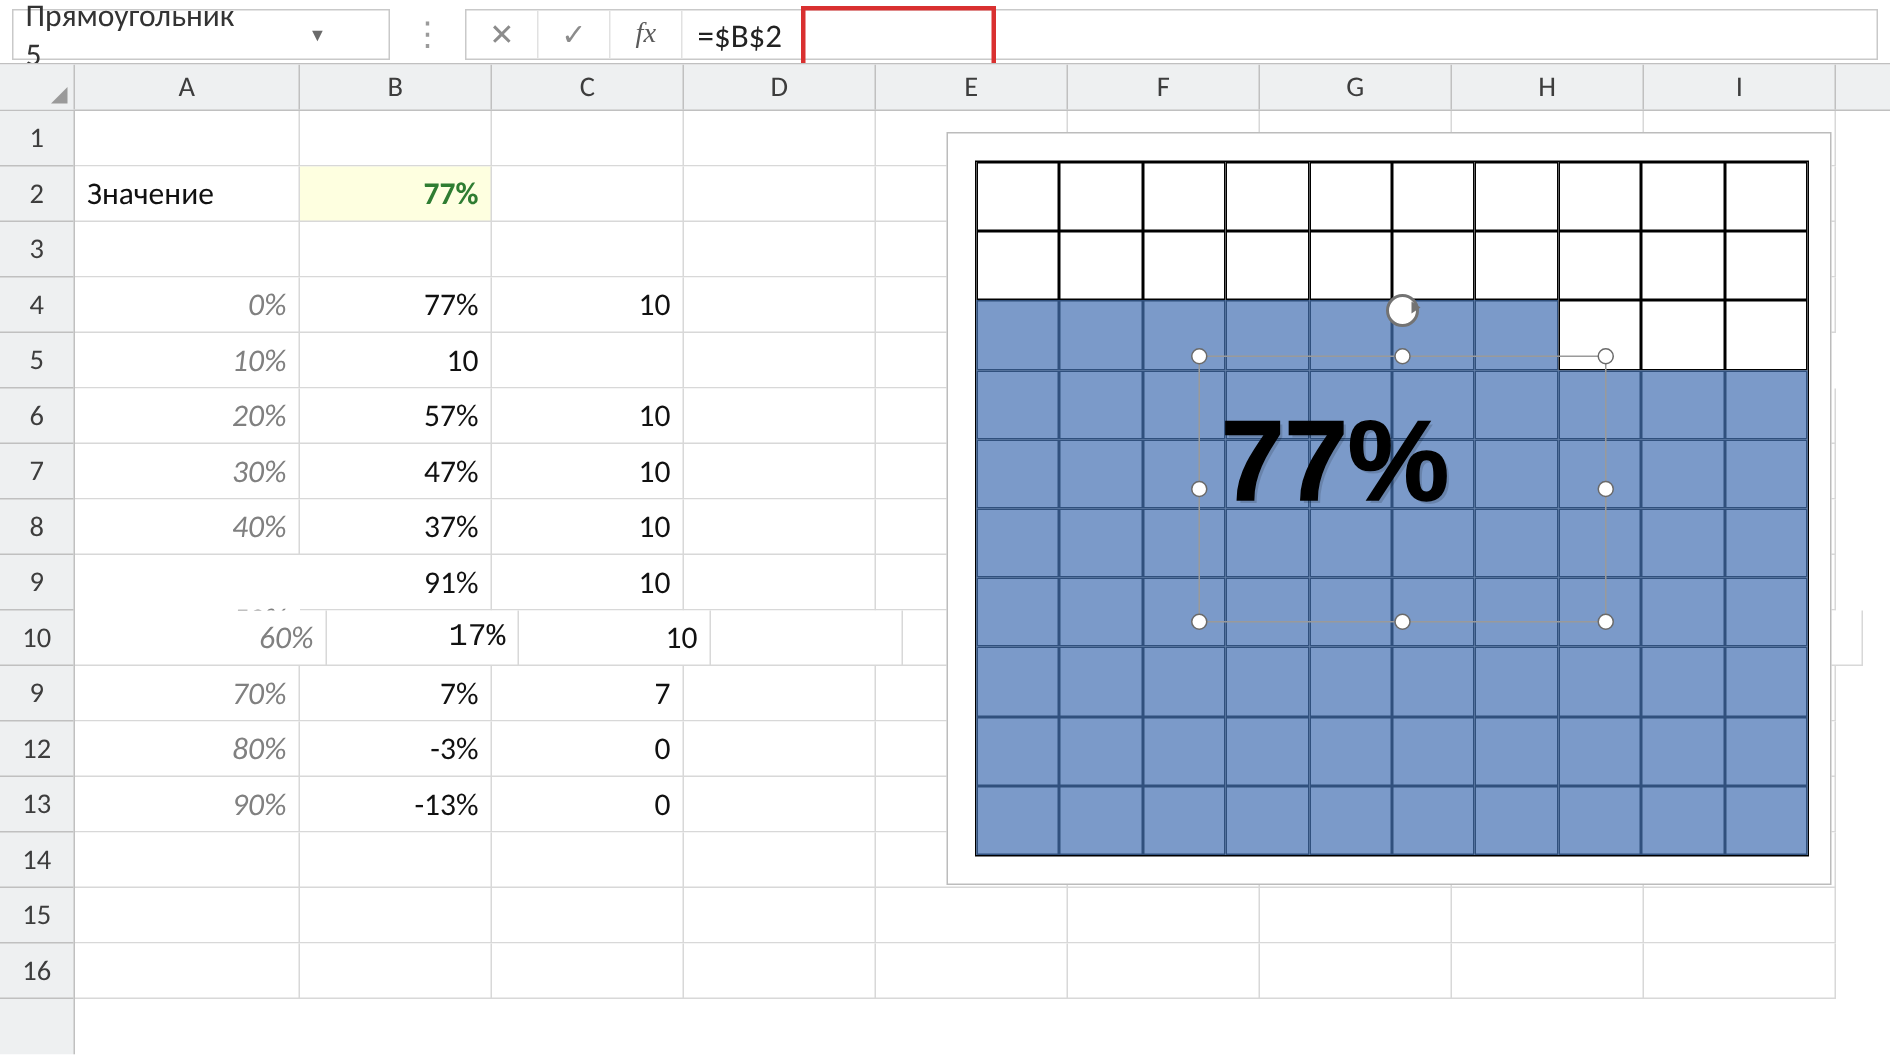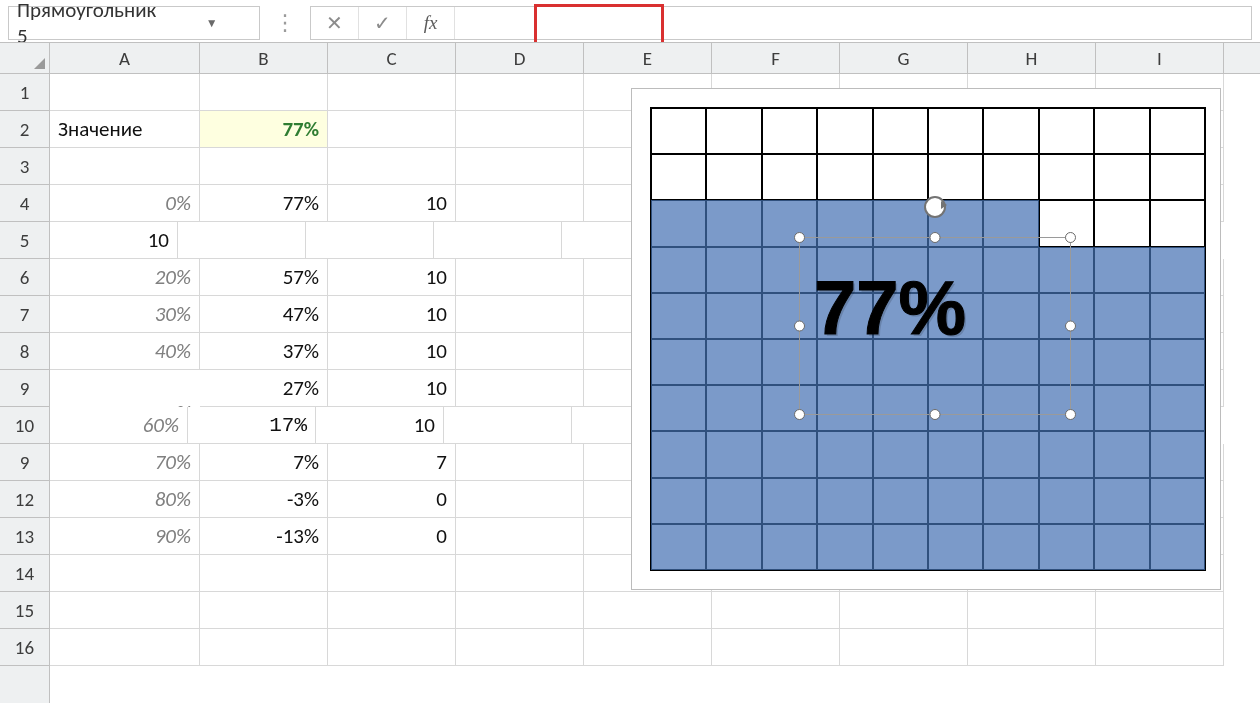--- a/index.html
+++ b/index.html
@@ -206,20 +206,21 @@
 <div class="formula-row">
   <div class="name-box">
     <span>Прямоугольник 5</span>
     <span class="dd">▼</span>
   </div>
   <div class="vdots">⋮</div>
   <div class="fx-box">
     <div class="fx-btn">✕</div>
     <div class="fx-btn">✓</div>
     <div class="fx-btn fx">fx</div>
+    <div class="formula-input">=$B$2</div>
   </div>
 </div>
 <div class="red-highlight" style="left:534px; top:4px; width:130px; height:56px;"></div>
 
 <div class="sheet">
   <div class="colhdrs">
     <div class="corner"></div>
 
   <div class="colhdr" style="width: 150px;">A</div>
       <div class="colhdr" style="width: 128px;">B</div>
@@ -290,20 +291,21 @@
           <div class="cell" style="width: 128px;">77%</div>
           <div class="cell" style="width: 128px;">10</div>
           <div class="cell" style="width: 128px;"></div>
           <div class="cell" style="width: 128px;"></div>
           <div class="cell" style="width: 128px;"></div>
           <div class="cell" style="width: 128px;"></div>
           <div class="cell" style="width: 128px;"></div>
           <div class="cell" style="width: 128px;"></div>
         </div>
         <div class="row">
+          <div class="cell gray-it" style="width: 150px;">10%</div>
           <div class="cell" style="width: 128px;">10</div>
           <div class="cell" style="width: 128px;"></div>
           <div class="cell" style="width: 128px;"></div>
           <div class="cell" style="width: 128px;"></div>
           <div class="cell" style="width: 128px;"></div>
           <div class="cell" style="width: 128px;"></div>
           <div class="cell" style="width: 128px;"></div>
         </div>
         <div class="row">
           <div class="cell gray-it" style="width: 150px;">20%</div>
@@ -333,31 +335,31 @@
           <div class="cell" style="width: 128px;">10</div>
           <div class="cell" style="width: 128px;"></div>
           <div class="cell" style="width: 128px;"></div>
           <div class="cell" style="width: 128px;"></div>
           <div class="cell" style="width: 128px;"></div>
           <div class="cell" style="width: 128px;"></div>
           <div class="cell" style="width: 128px;"></div>
         </div>
         <div class="row">
           <div class="cell gray-it" style="width: 150px; margin-top: 43px;">50%</div>
-          <div class="cell" style="width: 128px;">27%</div>
-          <div class="cell" style="width: 128px;">10</div>
-          <div class="cell" style="width: 128px;"></div>
-          <div class="cell" style="width: 128px;"></div>
-          <div class="cell" style="width: 128px;"></div>
-          <div class="cell" style="width: 128px;"></div>
-          <div class="cell" style="width: 128px;"></div>
-          <div class="cell" style="width: 128px;"></div>
-        </div>
-        <div class="row">
-          <div class="cell gray-it" style="width: 138px;">60%</div>
+          <div class="cell" style="width: 128px;">91%</div>
+          <div class="cell" style="width: 128px;">10</div>
+          <div class="cell" style="width: 128px;"></div>
+          <div class="cell" style="width: 128px;"></div>
+          <div class="cell" style="width: 128px;"></div>
+          <div class="cell" style="width: 128px;"></div>
+          <div class="cell" style="width: 128px;"></div>
+          <div class="cell" style="width: 128px;"></div>
+        </div>
+        <div class="row">
+          <div class="cell gray-it" style="width: 168px;">60%</div>
           <div class="cell" style="width: 128px; font-family: Liberation Mono, monospace;">17%</div>
           <div class="cell" style="width: 128px;">10</div>
           <div class="cell" style="width: 128px;"></div>
           <div class="cell" style="width: 128px;"></div>
           <div class="cell" style="width: 128px;"></div>
           <div class="cell" style="width: 128px;"></div>
           <div class="cell" style="width: 128px;"></div>
           <div class="cell" style="width: 128px;"></div>
         </div>
         <div class="row">

